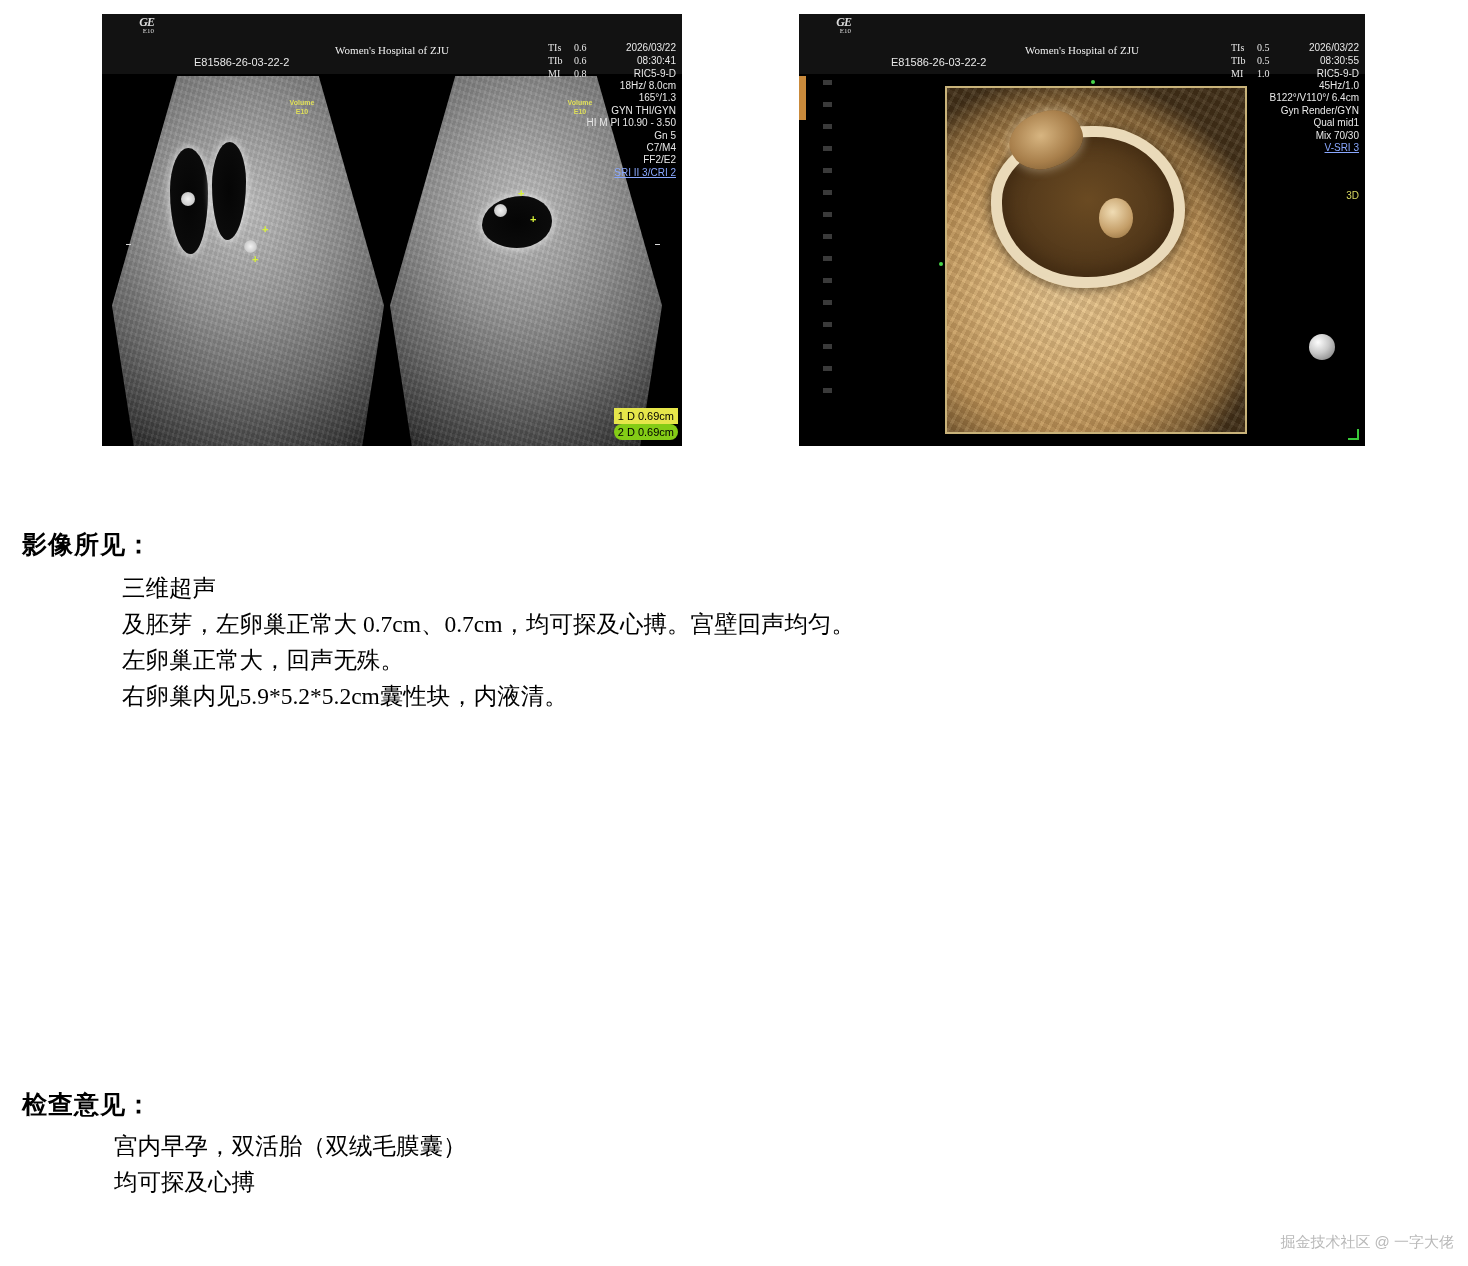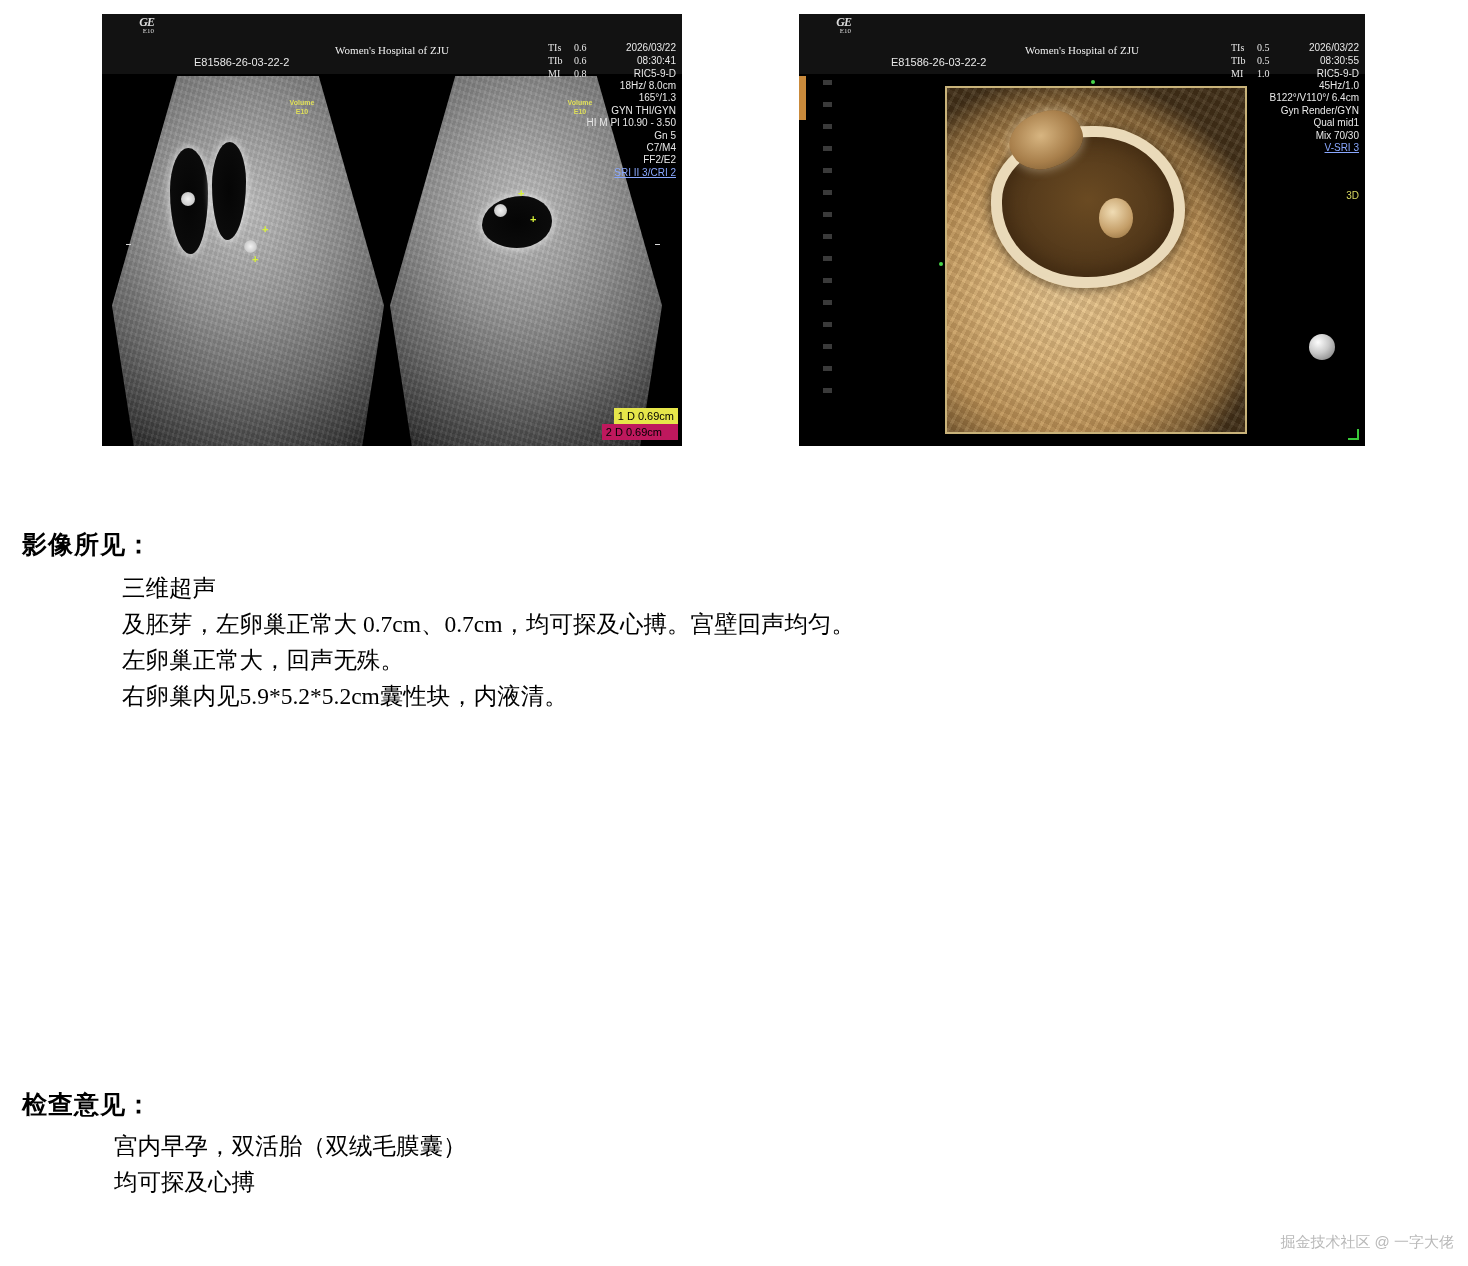--- a/index.html
+++ b/index.html
@@ -109,22 +109,22 @@
 
   
   .meas-box {
     position: absolute;
     font-family: "Liberation Sans", sans-serif;
     font-size: 11px;
     line-height: 16px;
     color: #000;
   }
   .meas-row { padding: 0 4px; white-space: nowrap; }
-  .meas-row.c1 { background: #e6e64a; margin-left: 12px; }
-  .meas-row.c2 { background: #be185d; }
+  .meas-row.c1 { background: #e6e64a; }
+  .meas-row.c2 { background: #84cc16; border-radius: 8px; }
 
   
   .fan {
     position: absolute;
     overflow: hidden;
   }
   .fan-body {
     position: absolute;
     left: 0; top: 0; right: 0; bottom: 0;
     background:

